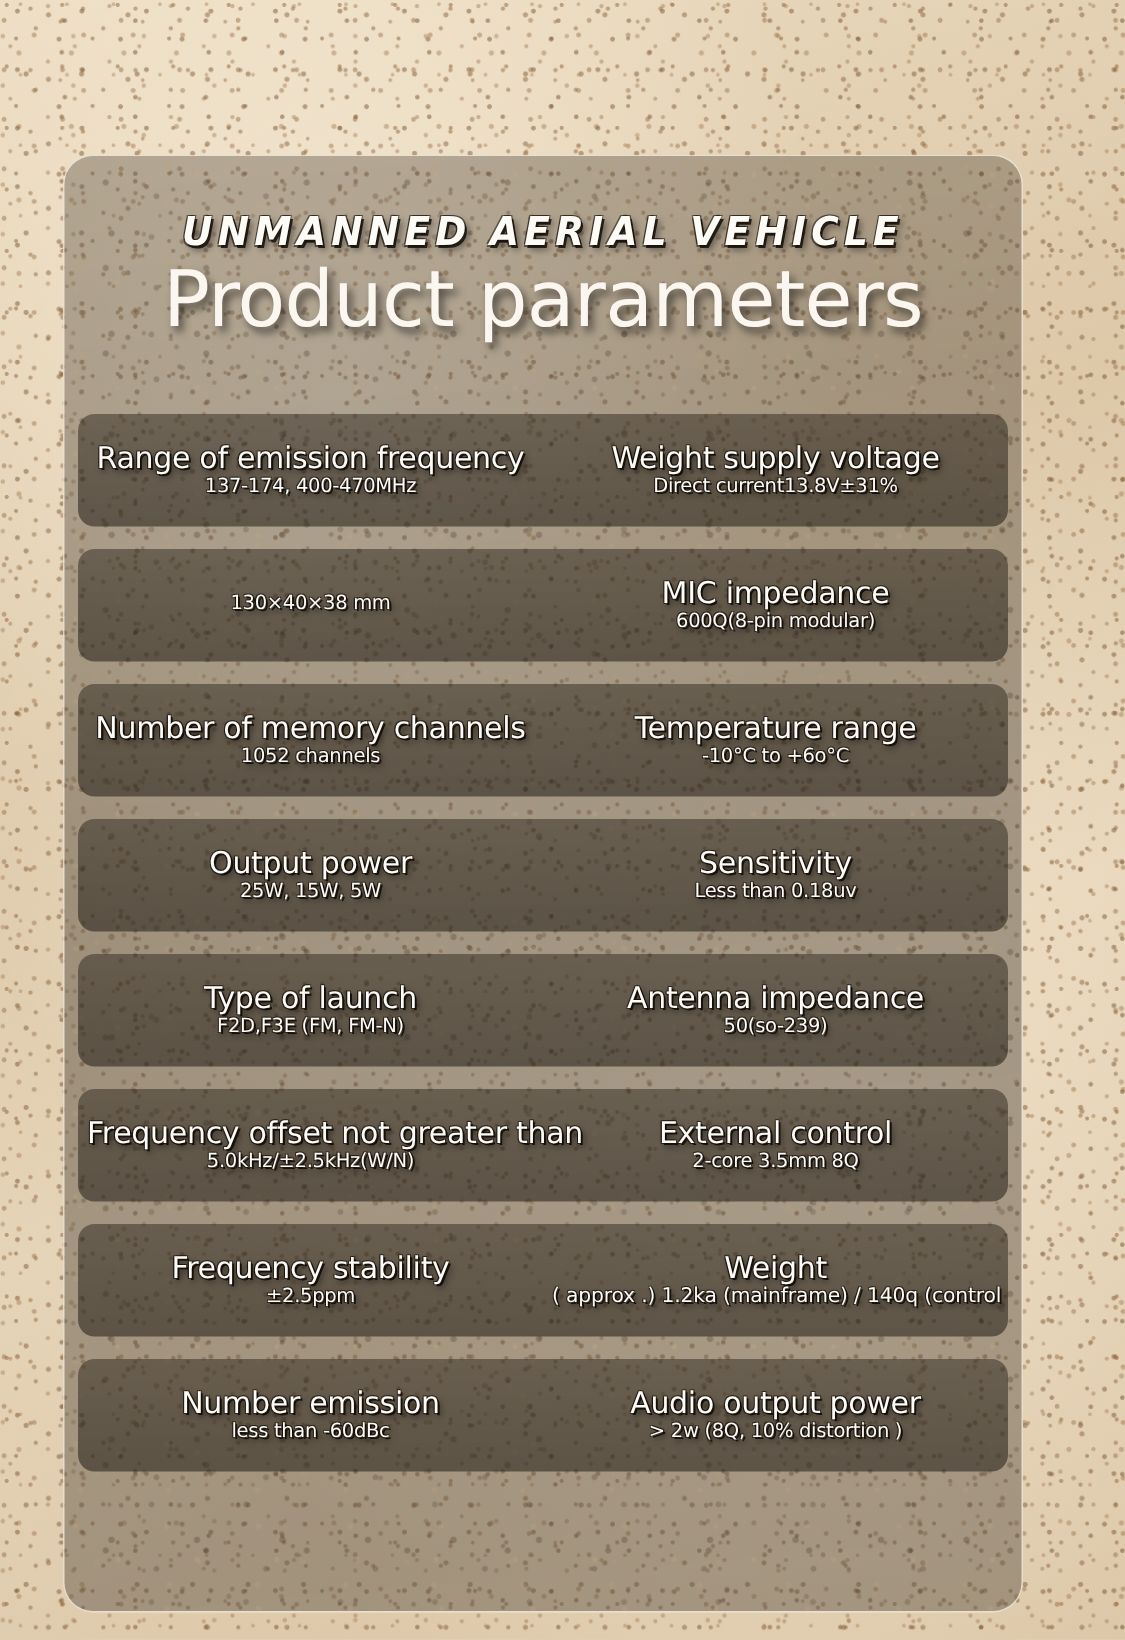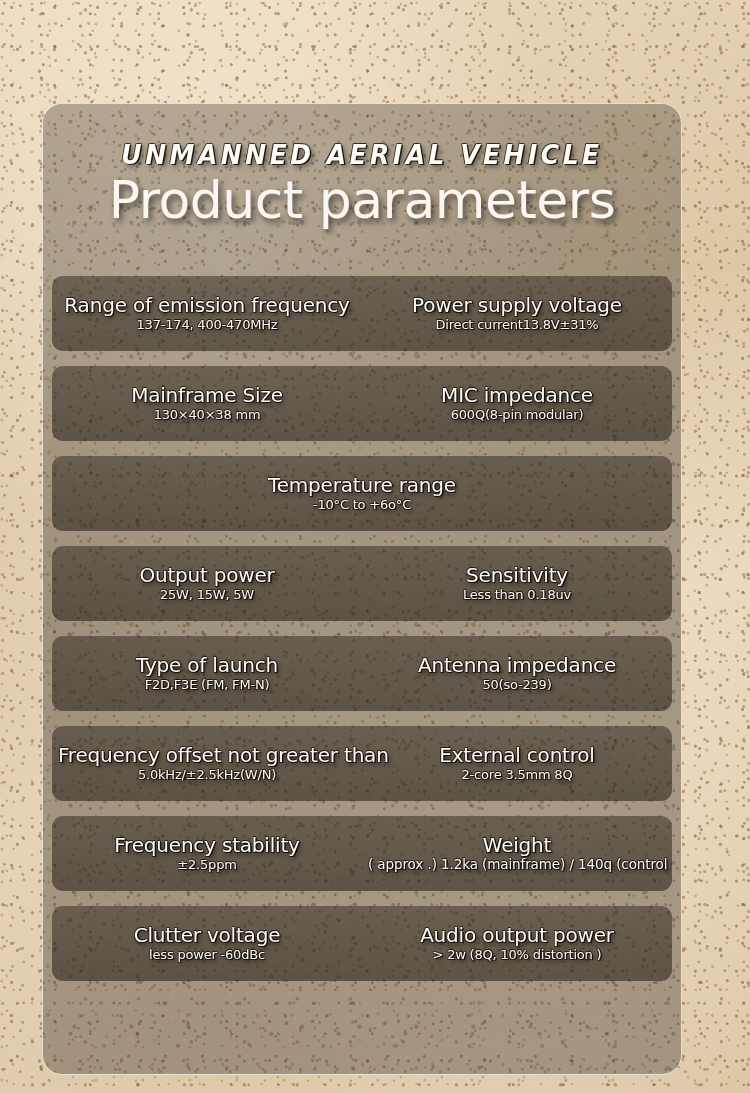--- a/index.html
+++ b/index.html
@@ -176,37 +176,40 @@
   <div class="title">Product parameters</div>
 
   <div class="rows">
 
     <div class="row">
       <div class="cell">
         <span class="ln1">Range of emission frequency</span>
         <span class="ln2">137-174, 400-470MHz</span>
       </div>
       <div class="cell">
-        <span class="ln1">Power supply voltage</span>
+        <span class="ln1">Weight supply voltage</span>
         <span class="ln2">Direct current13.8V±31%</span>
       </div>
     </div>
 
     <div class="row">
       <div class="cell">
-        <span class="ln1">Mainframe Size</span>
         <span class="ln2">130×40×38 mm</span>
       </div>
       <div class="cell">
         <span class="ln1">MIC impedance</span>
         <span class="ln2">600Q(8-pin modular)</span>
       </div>
     </div>
 
     <div class="row">
+      <div class="cell">
+        <span class="ln1">Number of memory channels</span>
+        <span class="ln2">1052 channels</span>
+      </div>
       <div class="cell">
         <span class="ln1">Temperature range</span>
         <span class="ln2">-10°C to +6o°C</span>
       </div>
     </div>
 
     <div class="row">
       <div class="cell">
         <span class="ln1">Output power</span>
         <span class="ln2">25W, 15W, 5W</span>
@@ -245,22 +248,22 @@
         <span class="ln2">±2.5ppm</span>
       </div>
       <div class="cell small">
         <span class="ln1">Weight</span>
         <span class="ln2">( approx .) 1.2ka (mainframe) / 140q (control panel )</span>
       </div>
     </div>
 
     <div class="row">
       <div class="cell">
-        <span class="ln1">Clutter voltage</span>
-        <span class="ln2">less power -60dBc</span>
+        <span class="ln1">Number emission</span>
+        <span class="ln2">less than -60dBc</span>
       </div>
       <div class="cell">
         <span class="ln1">Audio output power</span>
         <span class="ln2">&gt; 2w (8Q, 10% distortion )</span>
       </div>
     </div>
 
   </div>
 </div>
 

